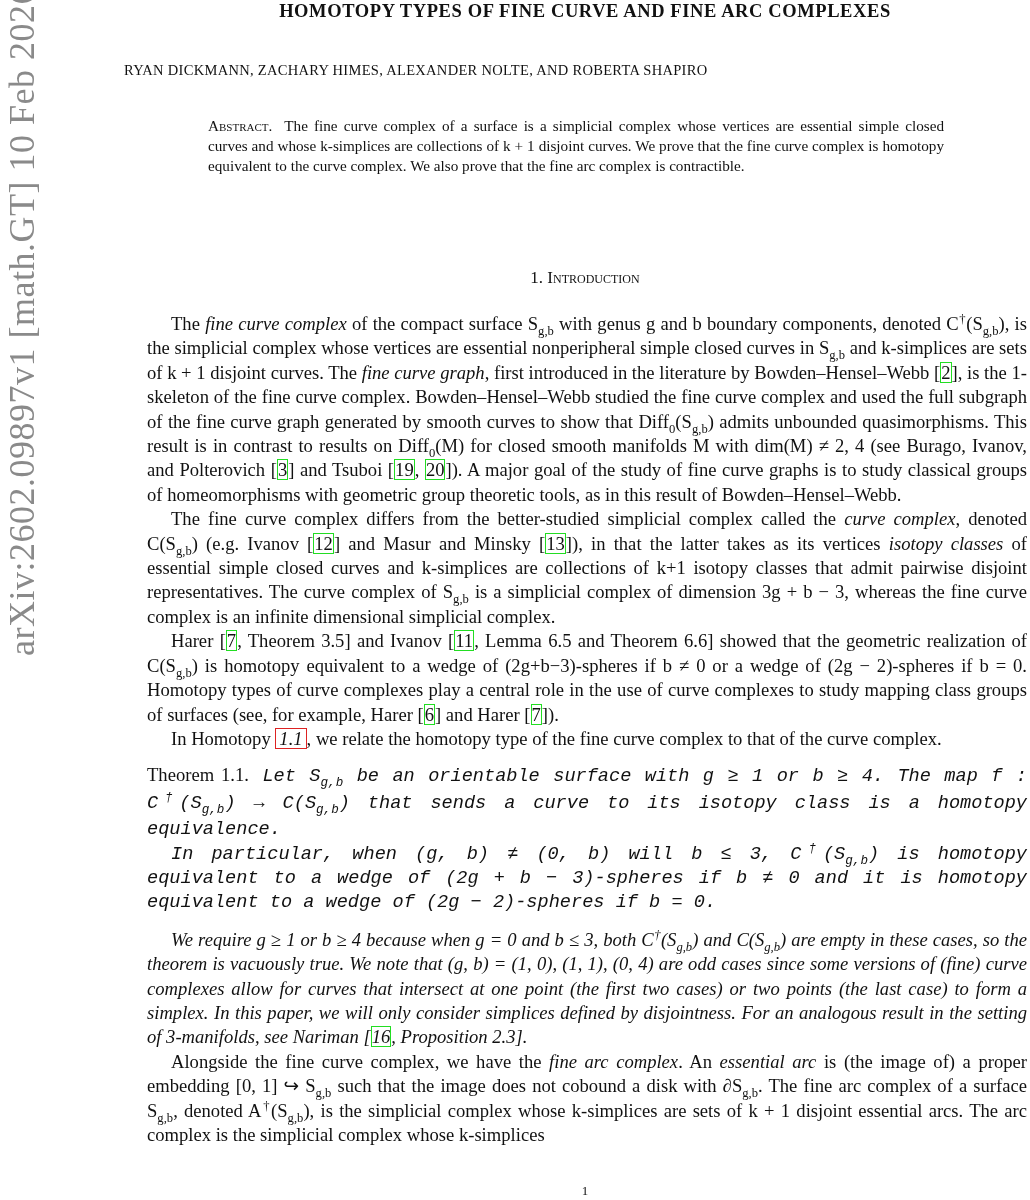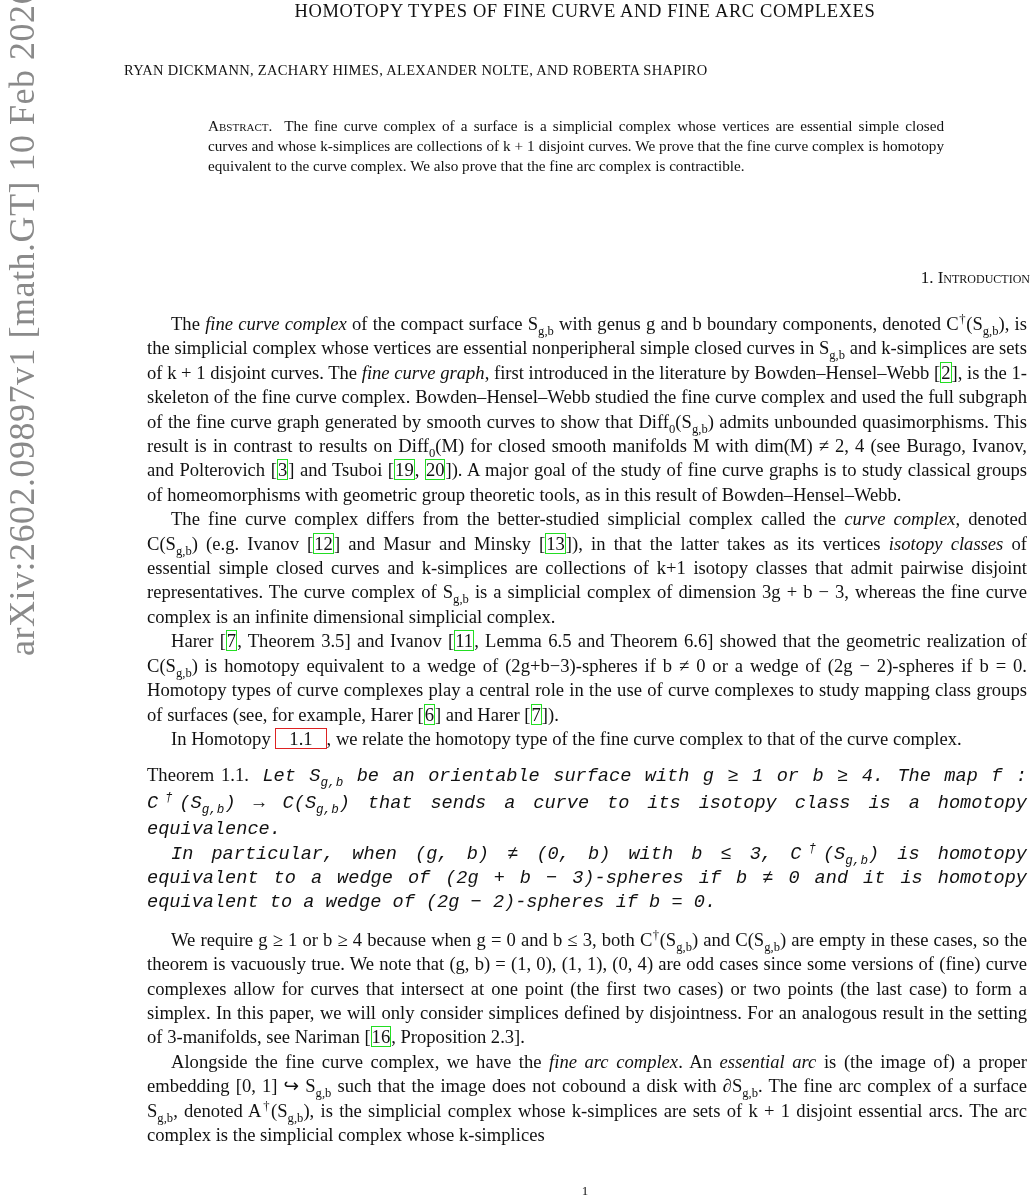--- a/index.html
+++ b/index.html
@@ -3,41 +3,41 @@
 <meta charset="utf-8">
 <style>
   html, body { margin:0; padding:0; background:#ffffff; }
   body { width:1030px; height:1200px; position:relative; overflow:hidden;
          font-family:"DejaVu Serif", "Liberation Serif", serif; color:#111; }
   #stamp { position:absolute; left:-258px; top:358px; width:560px; height:36px;
            transform:rotate(-90deg); transform-origin:center center;
            font-family:"Liberation Serif", serif; font-size:36px; color:#8a8a8a;
            white-space:nowrap; text-align:center; letter-spacing:0.5px; line-height:36px; }
   #title { position:absolute; top:0; left:140px; width:890px; text-align:center;
-           font-family:"Liberation Serif", serif; font-weight:normal; font-size:18.5px;
+           font-family:"Liberation Serif", serif; font-weight:bold; font-size:18.5px;
            letter-spacing:0.6px; line-height:22px; }
   #authors { position:absolute; top:62px; left:124px; width:890px; 
              font-family:"Liberation Serif", serif; font-size:14.5px; letter-spacing:0.3px; }
   #abstract { position:absolute; top:116px; left:208px; width:736px;
               font-family:"Liberation Serif", serif; font-size:15.2px; line-height:20.2px;
               text-align:justify; }
   .sc { font-variant:small-caps; }
-  #section { position:absolute; top:268px; left:140px; width:890px; text-align:right;
+  #section { position:absolute; top:268px; left:140px; width:890px; text-align:center;
              font-family:"Liberation Serif", serif; font-size:17px; }
   #body { position:absolute; top:312px; left:147px; width:880px;
           font-family:"Liberation Serif", serif; font-size:18.6px; line-height:24.4px;
           text-align:justify; }
   #body p { margin:0; text-indent:24px; }
   #body p.noind { text-indent:0; }
   .thm { margin-top:12px !important; }
   .thm-label { font-weight:normal; }
   .it { font-style:italic;font-family:Liberation Mono, monospace; }
-  .after-thm { margin-top:12px !important; }
+  .after-thm { margin-top:12px !important;font-style:italic; }
   .cite { outline:1.6px solid #22dd22; outline-offset:-1px; padding:0 1px; cursor:pointer; }
-  .ref { outline:1.6px solid #dd2222; outline-offset:-1px; padding:0 14px; cursor:pointer; }
+  .ref { outline:1.6px solid #dd2222; outline-offset:-1px; padding:0 4px; cursor:pointer;font-style:italic; }
   sub, sup { font-size:0.68em; line-height:0; }
   #pagenum { position:absolute; top:1183px; left:140px; width:890px; text-align:center;
              font-family:"Liberation Serif", serif; font-size:13px; }
 </style>
 </head>
 <body>
 
 <div id="stamp">arXiv:2602.09897v1  [math.GT]  10 Feb 2026</div>
 
 <div id="title">HOMOTOPY TYPES OF FINE CURVE AND FINE ARC COMPLEXES</div>
@@ -56,20 +56,20 @@
 <div id="body">
   <p><span>The </span><em>fine curve complex</em><span> of the compact surface S</span><sub>g,b</sub><span> with genus g and b boundary components, denoted C</span><sup>†</sup><span>(S</span><sub>g,b</sub><span>), is the simplicial complex whose vertices are essential nonperipheral simple closed curves in S</span><sub>g,b</sub><span> and k-simplices are sets of k + 1 disjoint curves. The </span><em>fine curve graph</em><span>, first introduced in the literature by Bowden–Hensel–Webb </span>[<a class="cite">2</a>]<span>, is the 1-skeleton of the fine curve complex. Bowden–Hensel–Webb studied the fine curve complex and used the full subgraph of the fine curve graph generated by smooth curves to show that Diff</span><sub>0</sub><span>(S</span><sub>g,b</sub><span>) admits unbounded quasimorphisms. This result is in contrast to results on Diff</span><sub>0</sub><span>(M) for closed smooth manifolds M with dim(M) ≠ 2, 4 (see Burago, Ivanov, and Polterovich [</span><a class="cite">3</a><span>] and Tsuboi [</span><a class="cite">19</a><span>, </span><a class="cite">20</a><span>]). A major goal of the study of fine curve graphs is to study classical groups of homeomorphisms with geometric group theoretic tools, as in this result of Bowden–Hensel–Webb.</span></p>
 
   <p><span>The fine curve complex differs from the better-studied simplicial complex called the </span><em>curve complex</em><span>, denoted C(S</span><sub>g,b</sub><span>) (e.g. Ivanov [</span><a class="cite">12</a><span>] and Masur and Minsky [</span><a class="cite">13</a><span>]), in that the latter takes as its vertices </span><em>isotopy classes</em><span> of essential simple closed curves and k-simplices are collections of k+1 isotopy classes that admit pairwise disjoint representatives. The curve complex of S</span><sub>g,b</sub><span> is a simplicial complex of dimension 3g + b − 3, whereas the fine curve complex is an infinite dimensional simplicial complex.</span></p>
 
   <p><span>Harer [</span><a class="cite">7</a><span>, Theorem 3.5] and Ivanov [</span><a class="cite">11</a><span>, Lemma 6.5 and Theorem 6.6] showed that the geometric realization of C(S</span><sub>g,b</sub><span>) is homotopy equivalent to a wedge of (2g+b−3)-spheres if b ≠ 0 or a wedge of (2g − 2)-spheres if b = 0. Homotopy types of curve complexes play a central role in the use of curve complexes to study mapping class groups of surfaces (see, for example, Harer [</span><a class="cite">6</a><span>] and Harer [</span><a class="cite">7</a><span>]).</span></p>
 
   <p><span>In Homotopy </span><a class="ref">1.1</a><span>, we relate the homotopy type of the fine curve complex to that of the curve complex.</span></p>
 
   <p class="noind thm"><span class="thm-label">Theorem 1.1.</span><span class="it"><span> Let S</span><sub>g,b</sub><span> be an orientable surface with g ≥ 1 or b ≥ 4. The map f : C</span><sup>†</sup><span>(S</span><sub>g,b</sub><span>) → C(S</span><sub>g,b</sub><span>) that sends a curve to its isotopy class is a homotopy equivalence.</span></span></p>
-  <p class="it"><span>In particular, when (g, b) ≠ (0, b) with b ≤ 3, C</span><sup>†</sup><span>(S</span><sub>g,b</sub><span>) is homotopy equivalent to a wedge of (2g + b − 3)-spheres if b ≠ 0 and it is homotopy equivalent to a wedge of (2g − 2)-spheres if b = 0.</span></p>
+  <p class="it"><span>In particular, when (g, b) ≠ (0, b) will b ≤ 3, C</span><sup>†</sup><span>(S</span><sub>g,b</sub><span>) is homotopy equivalent to a wedge of (2g + b − 3)-spheres if b ≠ 0 and it is homotopy equivalent to a wedge of (2g − 2)-spheres if b = 0.</span></p>
 
   <p class="after-thm"><span>We require g ≥ 1 or b ≥ 4 because when g = 0 and b ≤ 3, both C</span><sup>†</sup><span>(S</span><sub>g,b</sub><span>) and C(S</span><sub>g,b</sub><span>) are empty in these cases, so the theorem is vacuously true. We note that (g, b) = (1, 0), (1, 1), (0, 4) are odd cases since some versions of (fine) curve complexes allow for curves that intersect at one point (the first two cases) or two points (the last case) to form a simplex. In this paper, we will only consider simplices defined by disjointness. For an analogous result in the setting of 3-manifolds, see Nariman [</span><a class="cite">16</a><span>, Proposition 2.3].</span></p>
 
   <p><span>Alongside the fine curve complex, we have the </span><em>fine arc complex</em><span>. An </span><em>essential arc</em><span> is (the image of) a proper embedding [0, 1] ↪ S</span><sub>g,b</sub><span> such that the image does not cobound a disk with ∂S</span><sub>g,b</sub><span>. The fine arc complex of a surface S</span><sub>g,b</sub><span>, denoted A</span><sup>†</sup><span>(S</span><sub>g,b</sub><span>), is the simplicial complex whose k-simplices are sets of k + 1 disjoint essential arcs. The arc complex is the simplicial complex whose k-simplices</span></p>
 </div>
 
 <div id="pagenum">1</div>
 
 </body></html>

